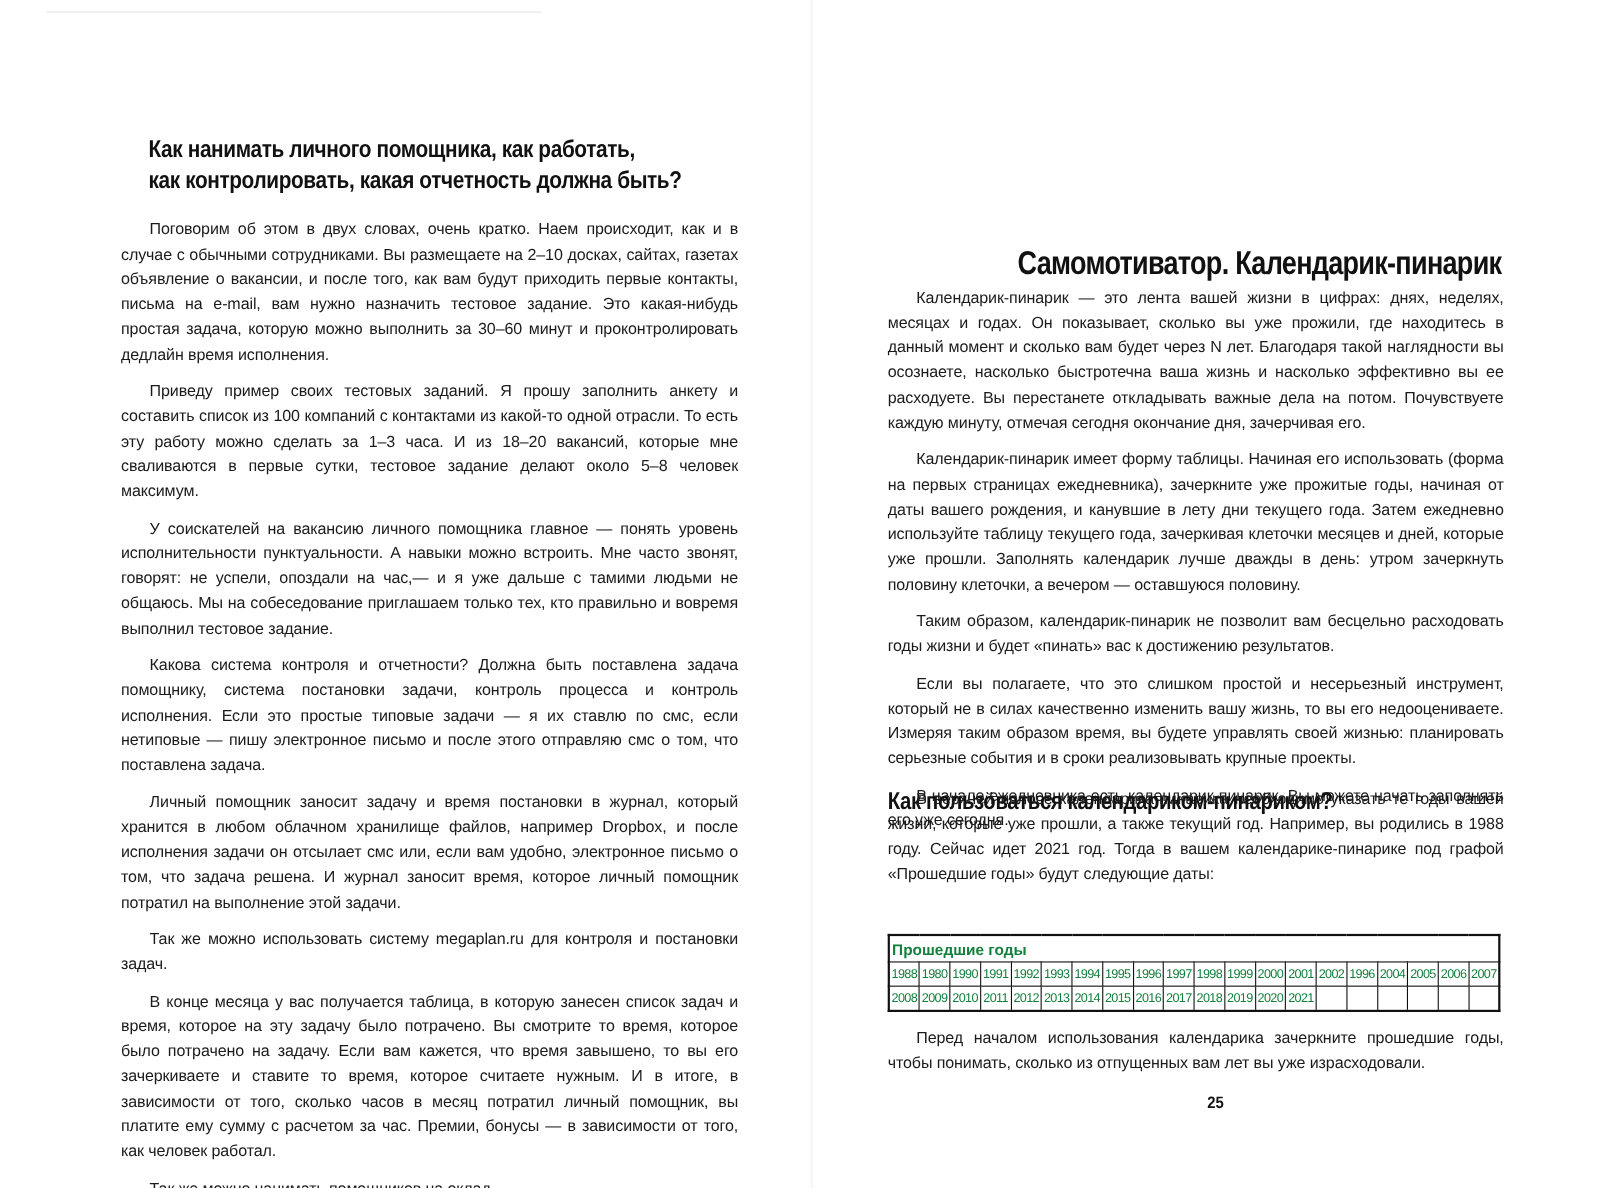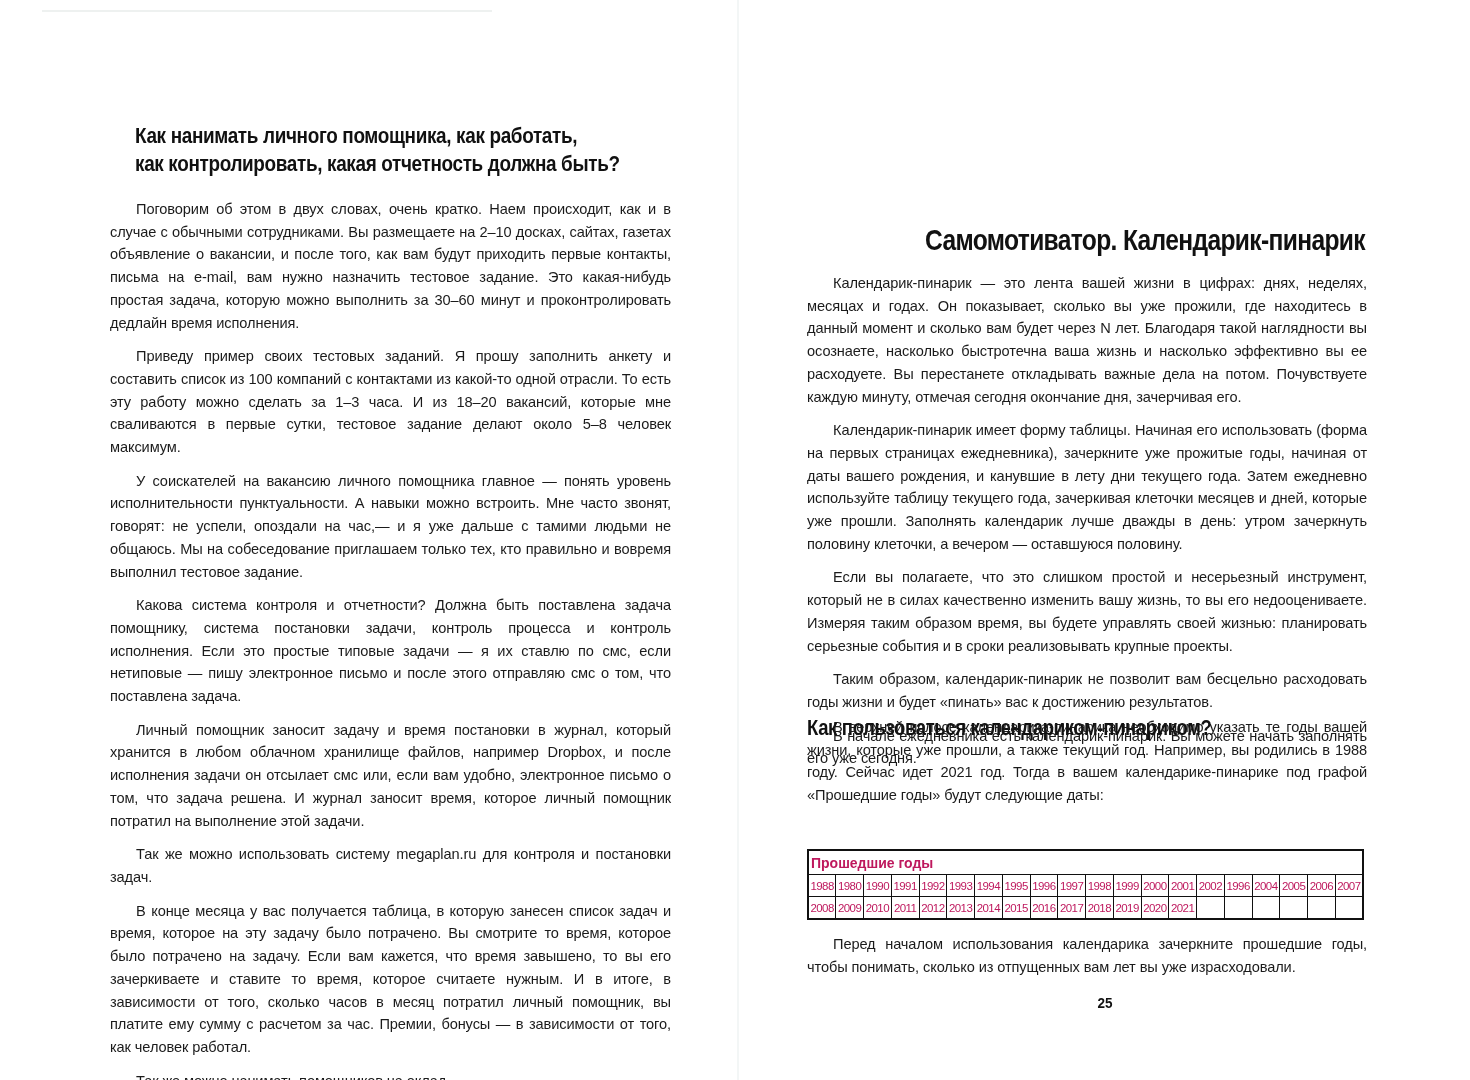--- a/index.html
+++ b/index.html
@@ -99,21 +99,21 @@
       text-indent: 26px;
       hyphens: manual;
     }
     .text-left {
       left: 110px;
       top: 198px;
       width: 561px;
     }
     .text-right-a {
       left: 67px;
-      top: 272px;
+      top: 260px;
       width: 560px;
     }
     .text-right-b {
       left: 67px;
       top: 716px;
       width: 560px;
     }
     .text-right-c {
       left: 67px;
       top: 933px;
@@ -130,21 +130,21 @@
     }
     .years-table td, .years-table th {
       border: 1.5px solid #111;
       padding: 0;
       font-size: 11.5px;
       text-align: center;
       height: 21px;
       letter-spacing: -0.6px;
       overflow: hidden;
       white-space: nowrap;
-      color: #be185d;
+      color: #15803d;
     }
     .years-table th {
       text-align: left;
       font-weight: bold;
       font-size: 14px;
       height: 23px;
       padding-left: 2px;
       letter-spacing: 0;
     }
     .page-number {
@@ -183,22 +183,22 @@
 
     </div>
   </section>
 
   <section class="page page-right">
     <h1 class="h-section h-main">Самомотиватор. Календарик-пинарик</h1>
 
     <div class="text text-right-a">
       <p>Календарик-пинарик — это лента вашей жизни в цифрах: днях, неделях, месяцах и годах. Он показывает, сколько вы уже прожили, где находитесь в данный момент и сколько вам будет через N лет. Благодаря такой наглядности вы осознаете, насколько быстротечна ваша жизнь и насколько эффективно вы ее расходуете. Вы перестанете откладывать важные дела на потом. Почувствуете каждую минуту, отмечая сегодня окончание дня, зачерчивая его.</p>
       <p>Календарик-пинарик имеет форму таблицы. Начиная его использовать (форма на первых страницах ежедневника), зачеркните уже прожитые годы, начиная от даты вашего рождения, и канувшие в лету дни текущего года. Затем ежедневно используйте таблицу текущего года, зачеркивая клеточки месяцев и дней, которые уже прошли. Заполнять календарик лучше дважды в день: утром зачеркнуть половину клеточки, а вечером — оставшуюся половину.</p>
+      <p>Таким образом, календарик-пинарик не позволит вам бесцельно расходовать годы жизни и будет «пинать» вас к достижению результатов.</p>
       <p>Если вы полагаете, что это слишком простой и несерьезный инструмент, который не в силах качественно изменить вашу жизнь, то вы его недооцениваете. Измеряя таким образом время, вы будете управлять своей жизнью: планировать серьезные события и в сроки реализовывать крупные проекты.</p>
-      <p>Таким образом, календарик-пинарик не позволит вам бесцельно расходовать годы жизни и будет «пинать» вас к достижению результатов.</p>
       <p>В начале ежедневника есть календарик-пинарик. Вы можете начать заполнять его уже сегодня.</p>
     </div>
 
     <h3 class="h-section h-sub">Как пользоваться календариком-пинариком?</h3>
 
     <div class="text text-right-b">
       <p>В верхней полосе календарика-пинарика необходимо указать те годы вашей жизни, которые уже прошли, а также текущий год. Например, вы родились в 1988 году. Сейчас идет 2021 год. Тогда в вашем календарике-пинарике под графой «Прошедшие годы» будут следующие даты:</p>
     </div>
 
     <table class="years-table">

